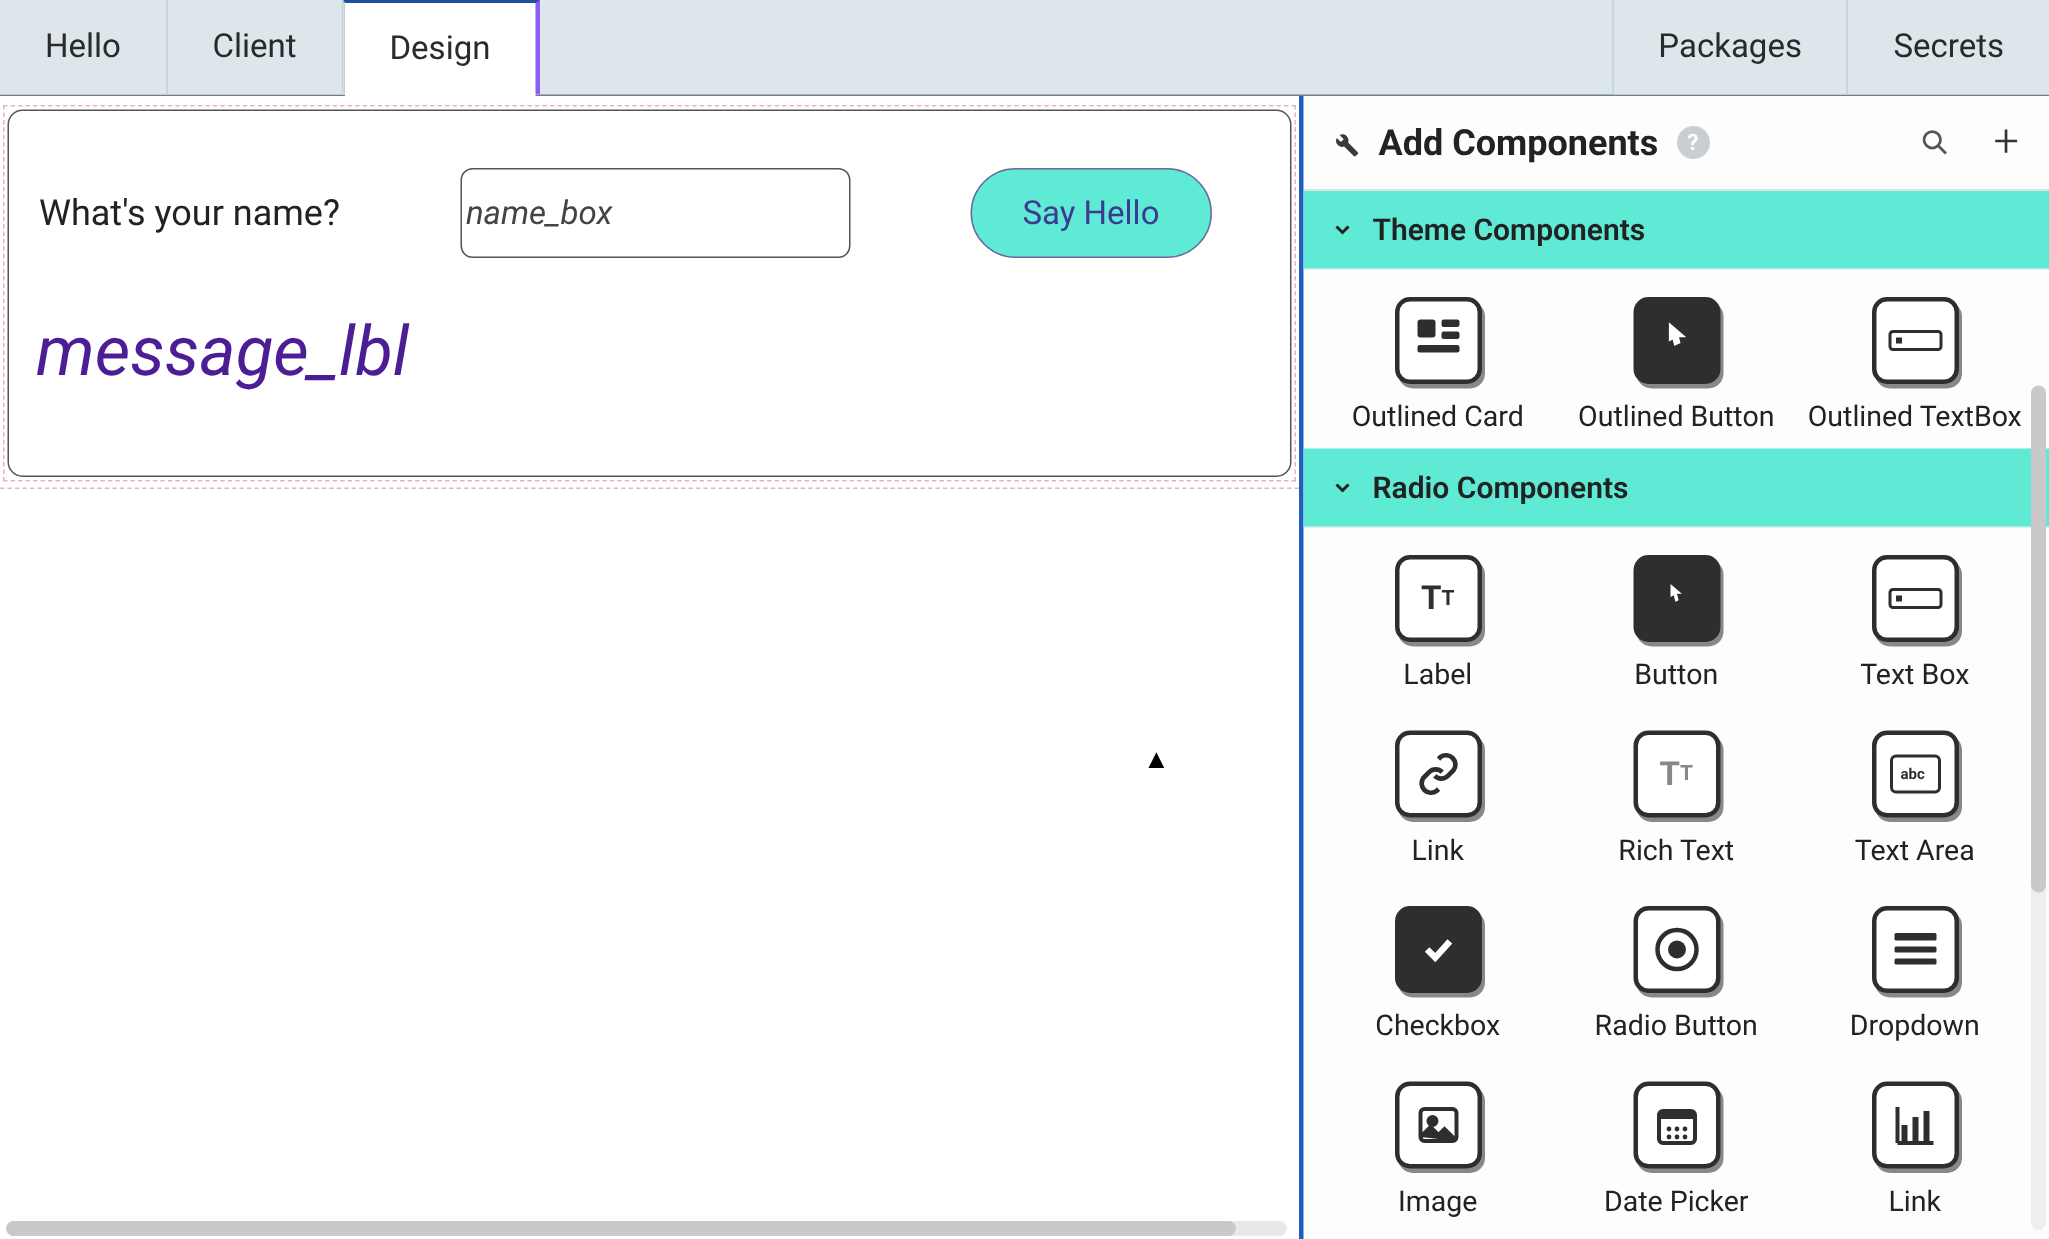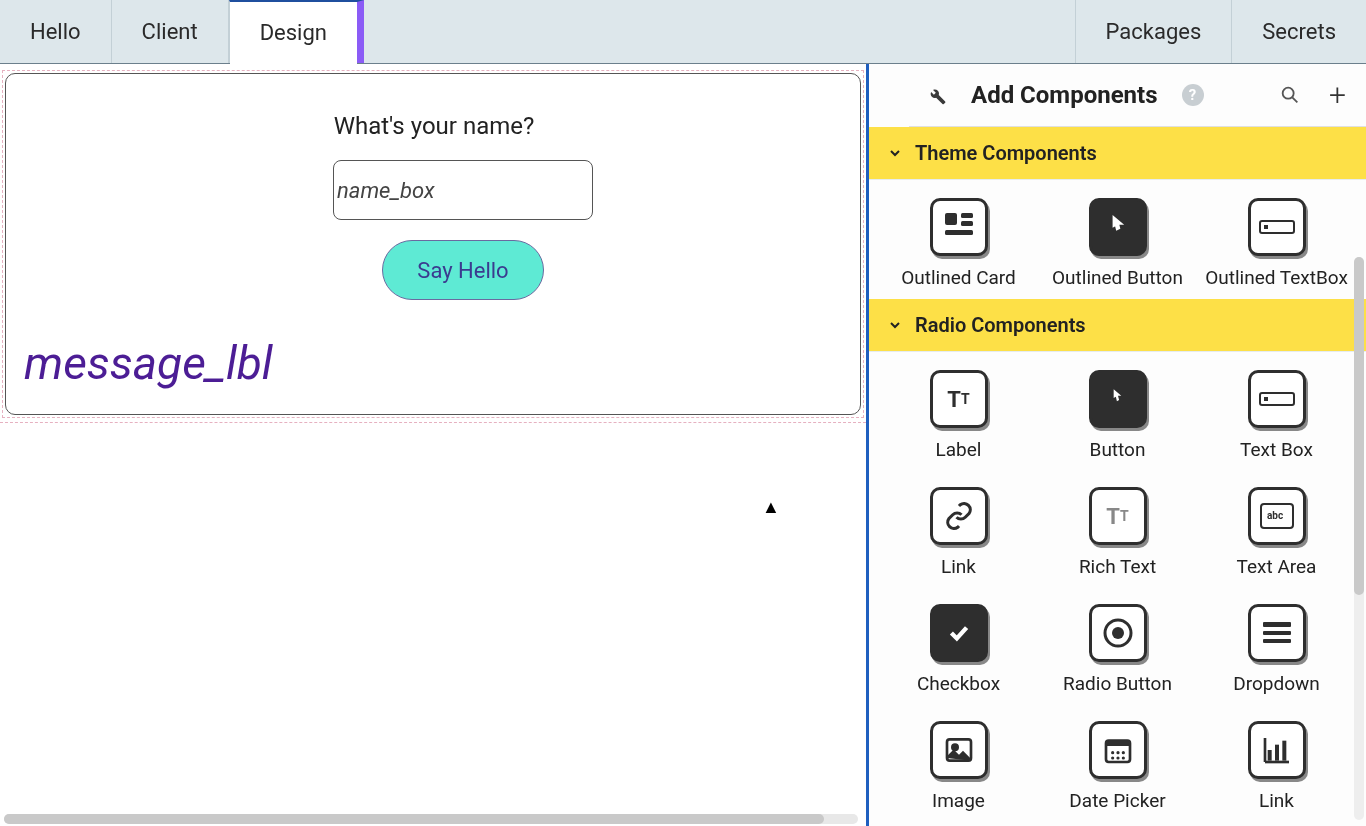--- a/index.html
+++ b/index.html
@@ -22,21 +22,21 @@
       align-items: center;
       font-size: 22px;
       color: #2a2a2a;
       border-right: 1px solid #c3d0d6;
       cursor: pointer;
       background: #dde7eb;
     }
     .tab.active {
       background: #ffffff;
       border-top: 2px solid #1f4f9e;
-      border-right: 7px solid #8b5cf6;
+      border-right: 3px solid #8b5cf6;
       border-left: 1px solid #c3d0d6;
       position: relative;
     }
     .tab.active::after {
       content: "";
       position: absolute;
       bottom: -1px;
       left: 0;
       right: 0;
       height: 2px;
@@ -63,21 +63,20 @@
       border-radius: 10px;
       background: #fff;
       padding: 18px 18px 24px 18px;
       min-height: 245px;
     }
     .row1 {
       display: flex;
       align-items: center;
       gap: 20px;
       padding: 20px 0 10px 0;
-      flex-direction: column;
     }
     .prompt-label {
       font-size: 24px;
       color: #222;
       flex-shrink: 0;
       margin-left: 2px;
     }
     .textbox {
       width: 260px;
       height: 60px;
@@ -148,23 +147,22 @@
       flex: 1;
       background: #fdfdfd;
       display: flex;
       flex-direction: column;
       overflow: hidden;
     }
     .side-header {
       display: flex;
       align-items: center;
       padding: 16px 20px 16px 16px;
-      gap: 24px;
+      gap: 12px;
       border-bottom: 1px solid #e0e0e0;
-      margin-left: 40px;
     }
     .wrench {
       width: 22px;
       height: 22px;
       color: #3a3a3a;
     }
     .side-title {
       font-size: 24px;
       font-weight: 700;
       color: #222;
@@ -189,21 +187,21 @@
       align-items: center;
       color: #555;
     }
     .side-actions svg { width: 22px; height: 22px; }
     .side-actions .plus { font-size: 30px; font-weight: 300; color: #333; line-height: 1; }
     .section-head {
       display: flex;
       align-items: center;
       gap: 12px;
       padding: 14px 18px;
-      background: #fde047;
+      background: #5eead4;
       font-size: 20px;
       font-weight: 600;
       color: #222;
       border-bottom: 1px solid #e6ecef;
       cursor: pointer;
     }
     .chev {
       width: 16px;
       height: 16px;
     }

